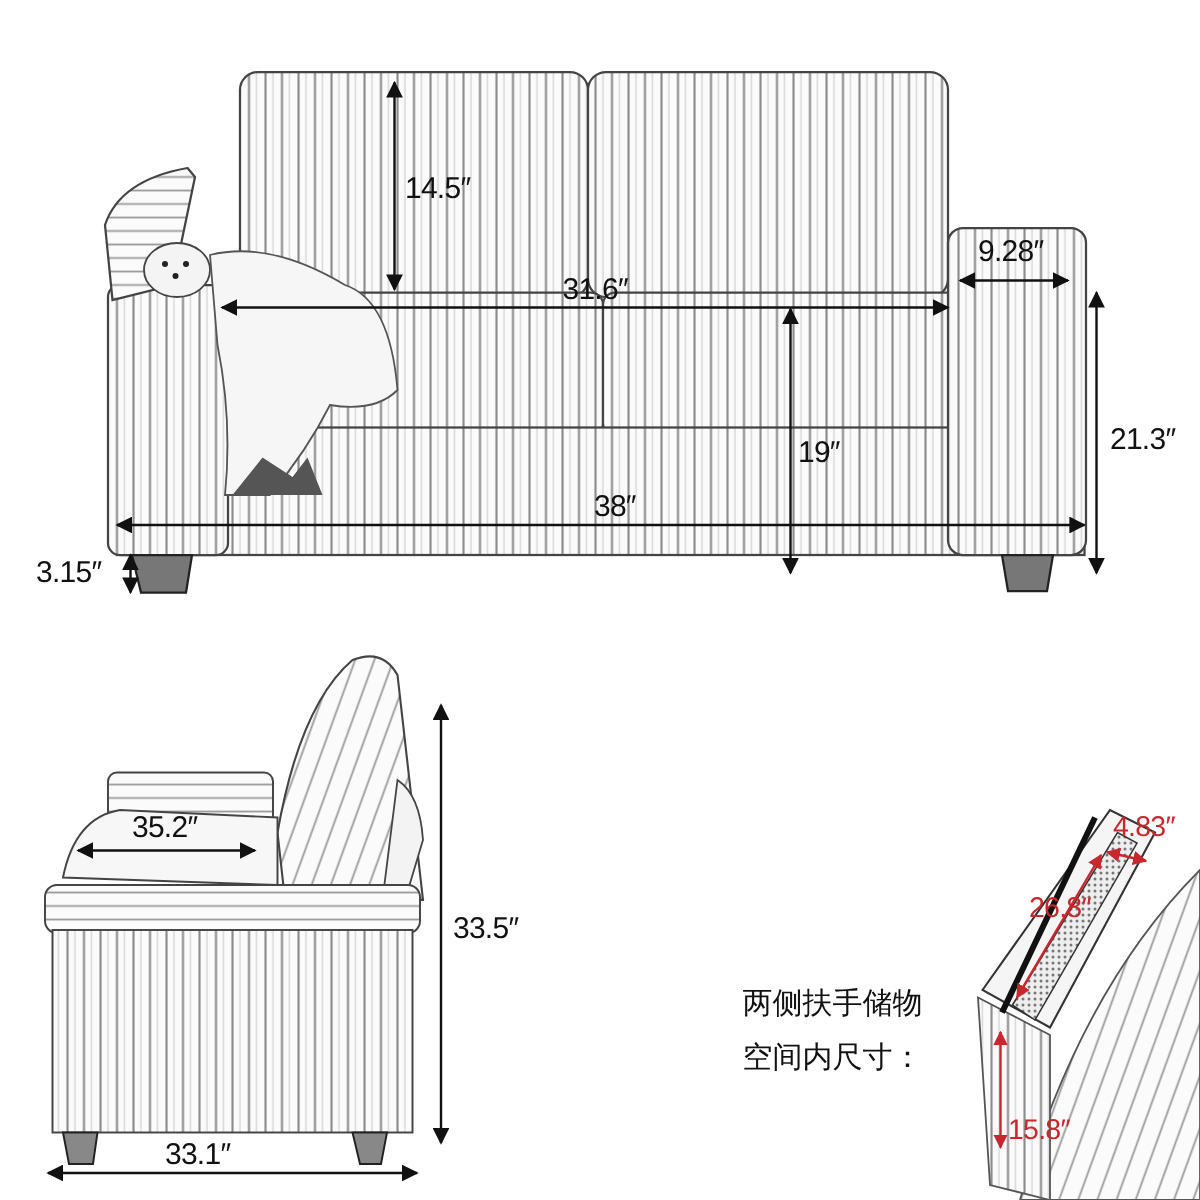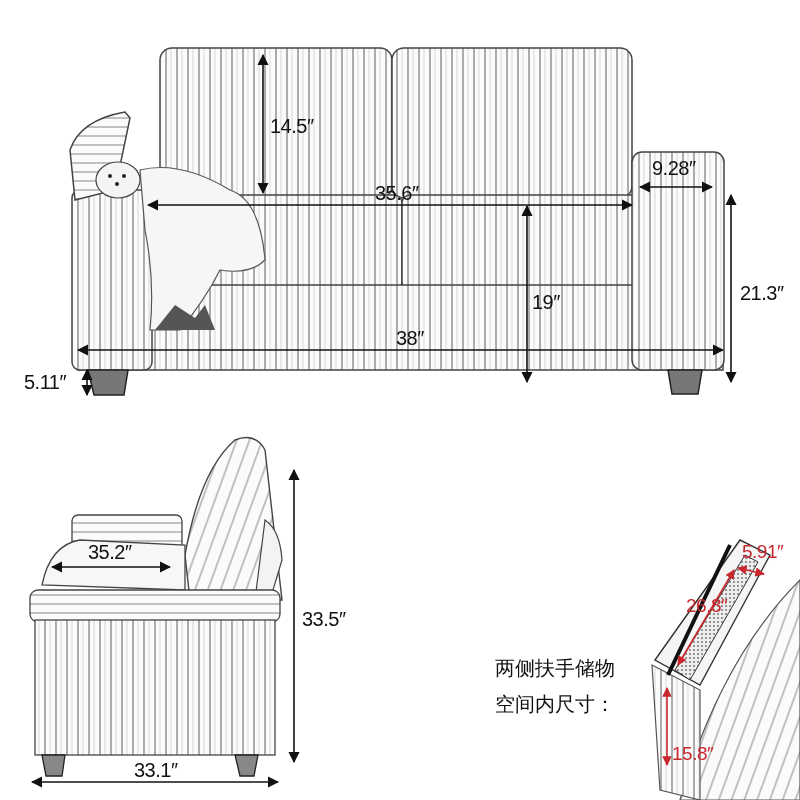--- a/index.html
+++ b/index.html
@@ -114,29 +114,29 @@
     </g>
 
     <g stroke="#c8282d" stroke-width="1.6" fill="none">
       <line x1="738" y1="568" x2="764" y2="574" marker-start="url(#ahr)" marker-end="url(#ahr)"></line>
       <line x1="678" y1="665" x2="734" y2="570" marker-start="url(#ahr)" marker-end="url(#ahr)"></line>
       <line x1="667" y1="688" x2="667" y2="765" marker-start="url(#ahr)" marker-end="url(#ahr)"></line>
     </g>
   </svg>
 
   <div class="label" style="left:270px; top:116px;">14.5″</div>
-  <div class="label" style="left:375px; top:183px;">35.6″</div>
+  <div class="label" style="left:375px; top:183px;">31.6″</div>
   <div class="label" style="left:652px; top:158px;">9.28″</div>
   <div class="label" style="left:740px; top:283px;">21.3″</div>
   <div class="label" style="left:532px; top:292px;">19″</div>
   <div class="label" style="left:396px; top:328px;">38″</div>
-  <div class="label" style="left:24px; top:372px;">5.11″</div>
+  <div class="label" style="left:24px; top:372px;">3.15″</div>
 
   <div class="label" style="left:88px; top:542px;">35.2″</div>
   <div class="label" style="left:302px; top:609px;text-align:right;">33.5″</div>
-  <div class="label" style="left:134px; top:760px;">33.1″</div>
+  <div class="label" style="left:110px; top:760px;">33.1″</div>
 
   <div class="note" style="left:495px; top:686px;">空间内尺寸：</div>
   <div class="note" style="left:495px; top:650px;">两侧扶手储物</div>
-  <div class="label red" style="left:742px; top:542px;">5.91″</div>
+  <div class="label red" style="left:742px; top:542px;">4.83″</div>
   <div class="label red" style="left:686px; top:596px;">26.8″</div>
   <div class="label red" style="left:672px; top:744px;">15.8″</div>
 </div>
 
 </body></html>

